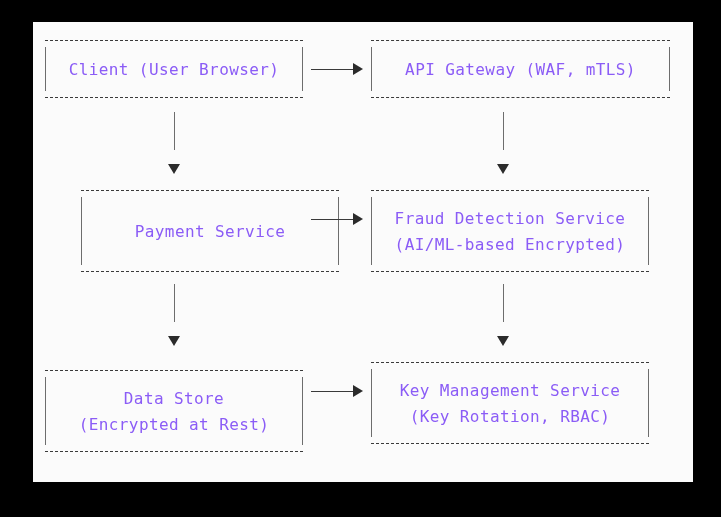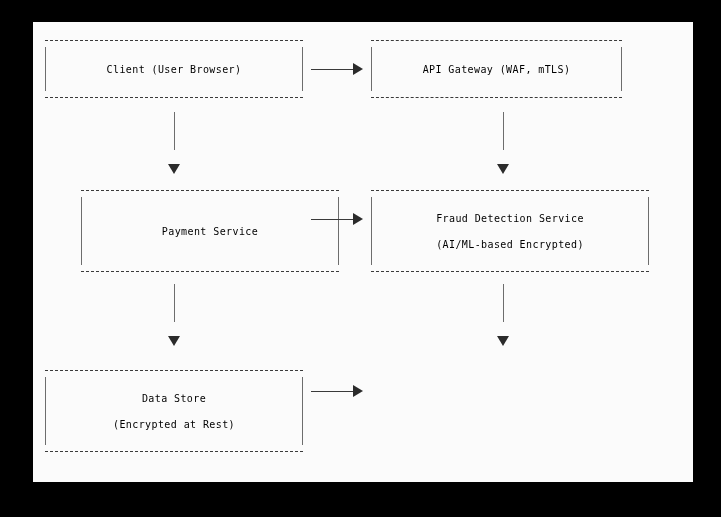--- a/index.html
+++ b/index.html
@@ -54,30 +54,30 @@
 
   .node .lines {
     display: flex;
     flex-direction: column;
     align-items: center;
     justify-content: center;
     width: 100%;
     gap: 9px;
   }
   .node .ln {
-    color: #000000;
-    font-size: 10px;
+    color: #8b5cf6;
+    font-size: 16px;
     line-height: 17px;
     letter-spacing: 0.4px;
     white-space: pre;
   }
 
   
   #node-client  { left: 12px;  top: 18px;  width: 258px; height: 58px; }
-  #node-gateway { left: 338px; top: 18px; width: 251px; height: 58px; }
+  #node-gateway { left: 338px; top: 18px; width: 299px; height: 58px; }
   
   #node-payment { left: 12px;  top: 168px; width: 258px; height: 82px; margin-left: 36px; }
   #node-fraud   { left: 338px; top: 168px; width: 278px; height: 82px; }
   
   #node-datastore { left: 12px;  top: 348px; width: 258px; height: 82px; }
   #node-kms       { left: 338px; top: 340px; width: 278px; height: 82px; }
 
   
   .h-arrow {
     position: absolute;
@@ -167,20 +167,28 @@
 
     <div class="node" id="node-datastore">
       <span class="side left"></span>
       <span class="side right"></span>
       <div class="lines">
         <div class="ln">Data Store</div>
         <div class="ln">(Encrypted at Rest)</div>
       </div>
     </div>
 
+    <div class="node" id="node-kms">
+      <span class="side left"></span>
+      <span class="side right"></span>
+      <div class="lines">
+        <div class="ln">Key Management Service</div>
+        <div class="ln">(Key Rotation, RBAC)</div>
+      </div>
+    </div>
 
     <div class="h-arrow" id="arrow-client-gateway">
       <span class="shaft"></span>
       <span class="head"></span>
     </div>
 
     <div class="h-arrow" id="arrow-payment-fraud">
       <span class="shaft"></span>
       <span class="head"></span>
     </div>

